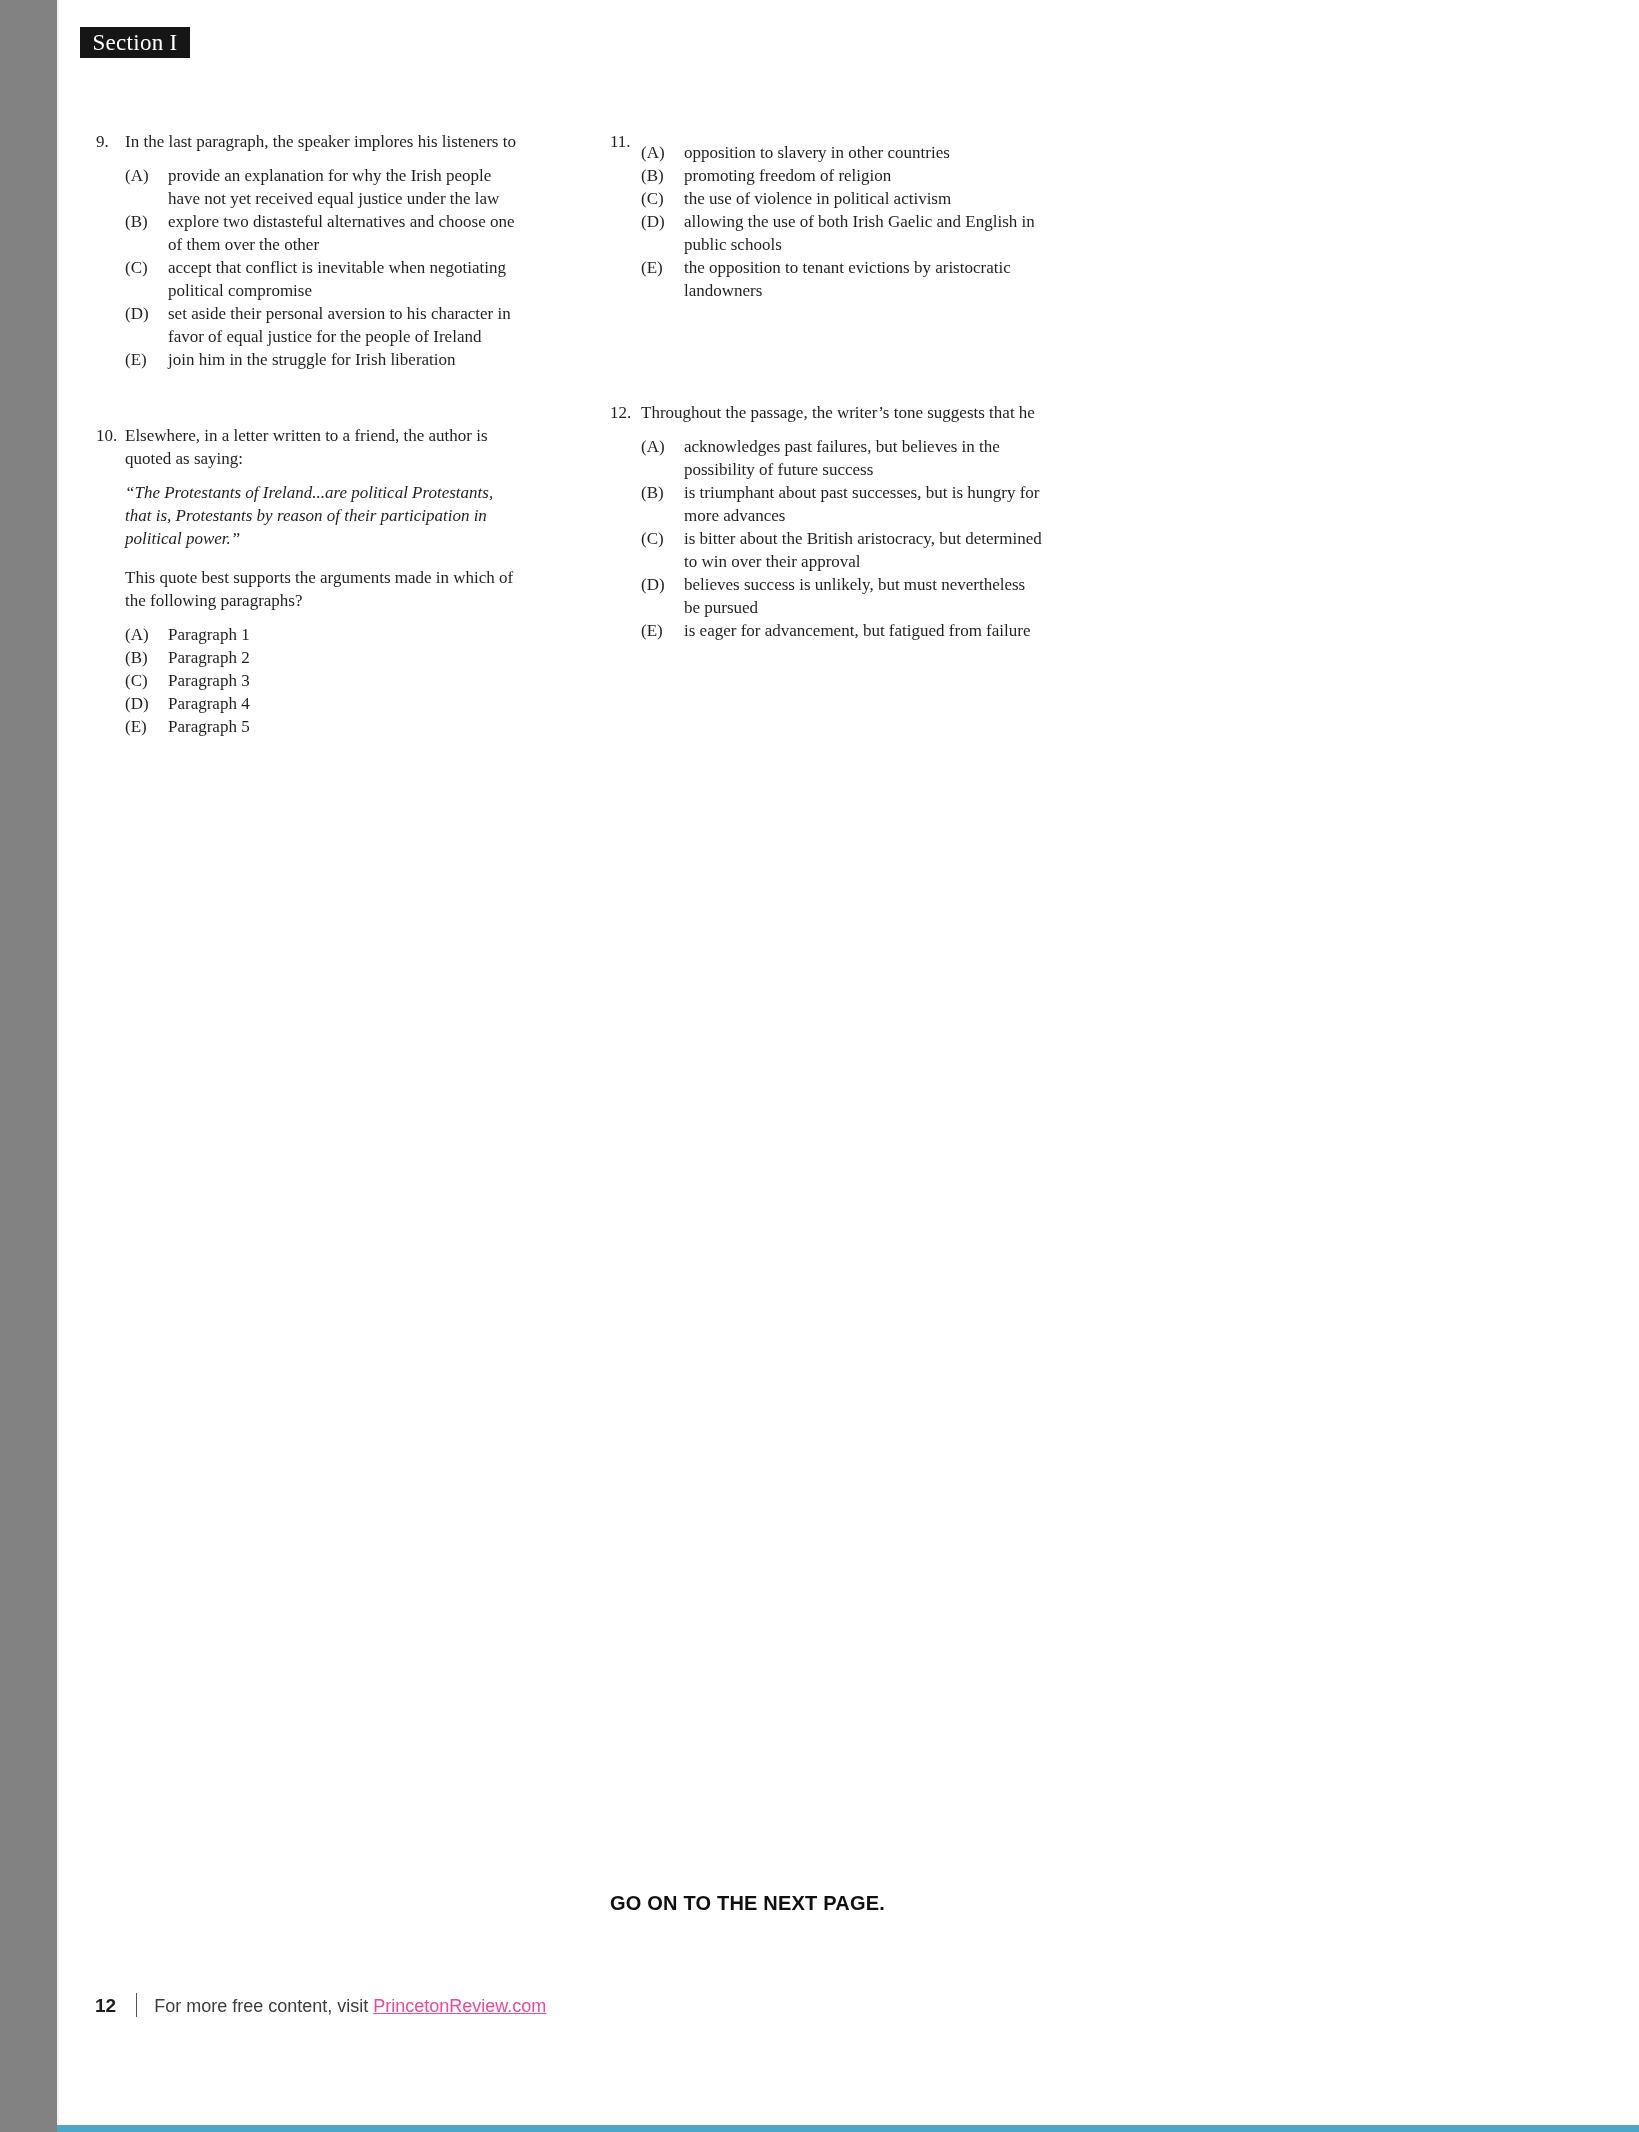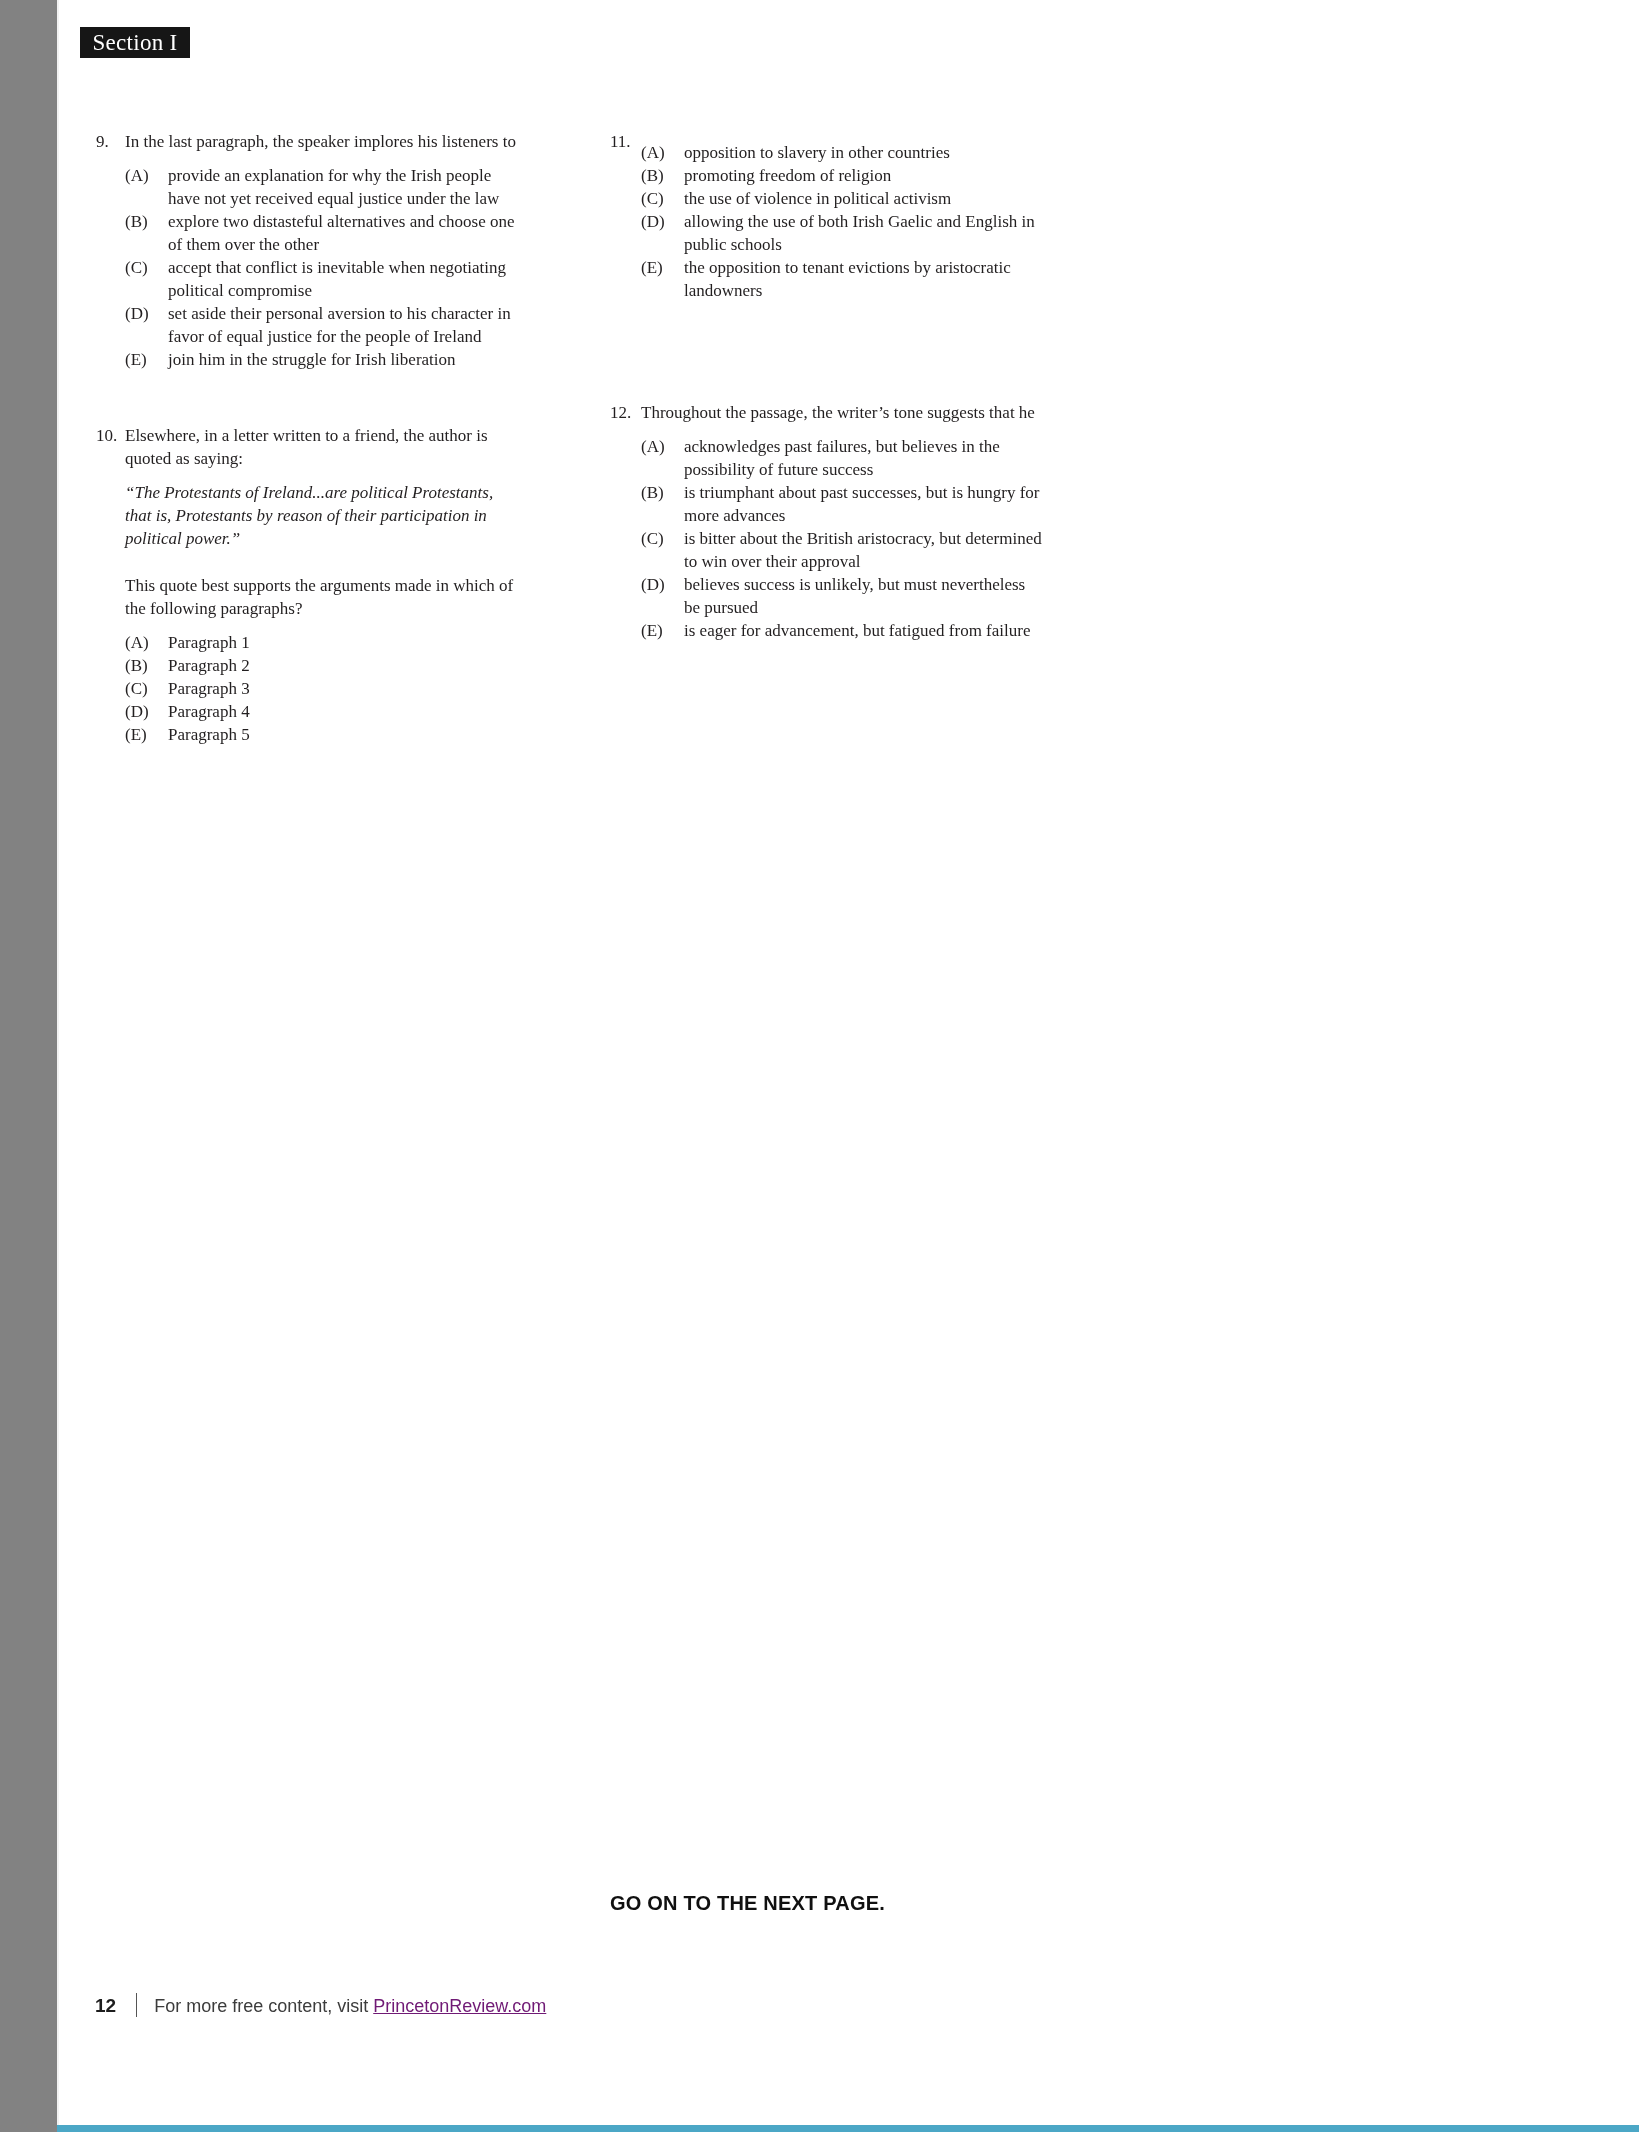--- a/index.html
+++ b/index.html
@@ -36,21 +36,21 @@
   }
   .qnum { flex:0 0 29px; }
   .qnum.wide { flex:0 0 31px; }
   .qbody { flex:1; }
   .stem, .choice-text, .quote, .stem2 { white-space:pre-line; }
   .choices { margin-top:11px; }
   .choice { display:flex; }
   .choice-letter { flex:0 0 43px; }
   .choice-text { flex:1; }
   .quote { font-style:italic; margin-top:11px; }
-  .stem2 { margin-top:24px; }
+  .stem2 { margin-top:16px; }
   #q9  { left:96px;  top:130px; width:472px; }
   #q10 { left:96px;  top:424px; width:472px; }
   #q11 { left:610px; top:130px; width:482px; }
   #q12 { left:610px; top:401px; width:482px; }
   .go-on {
     position:absolute; left:610px; top:1892px; width:478px;
     font-family:"Liberation Sans", sans-serif;
     font-weight:bold; font-size:20px; color:#101010;
     letter-spacing:0.2px;
   }
@@ -58,21 +58,21 @@
     position:absolute; left:95px; top:1993px;
     display:flex; align-items:flex-end;
     font-family:"Liberation Sans", sans-serif;
     color:#3c3c3c; font-size:18px;
   }
   .page-num { font-weight:bold; color:#1d1d1d; font-size:19px; }
   .footer-divider {
     width:1px; height:24px; background:#555;
     margin:0 17px 0 20px;
   }
-  .footer-link { text-decoration:underline; color:#701a75; cursor:pointer;margin-top:29px; }
+  .footer-link { text-decoration:underline; color:#ec4899; cursor:pointer;margin-top:29px; }
 </style>
 </head>
 <body>
 
 <div class="page">
 
   <div class="gray-edge"></div>
 
   <div class="section-badge">
     <span>Section I</span>

